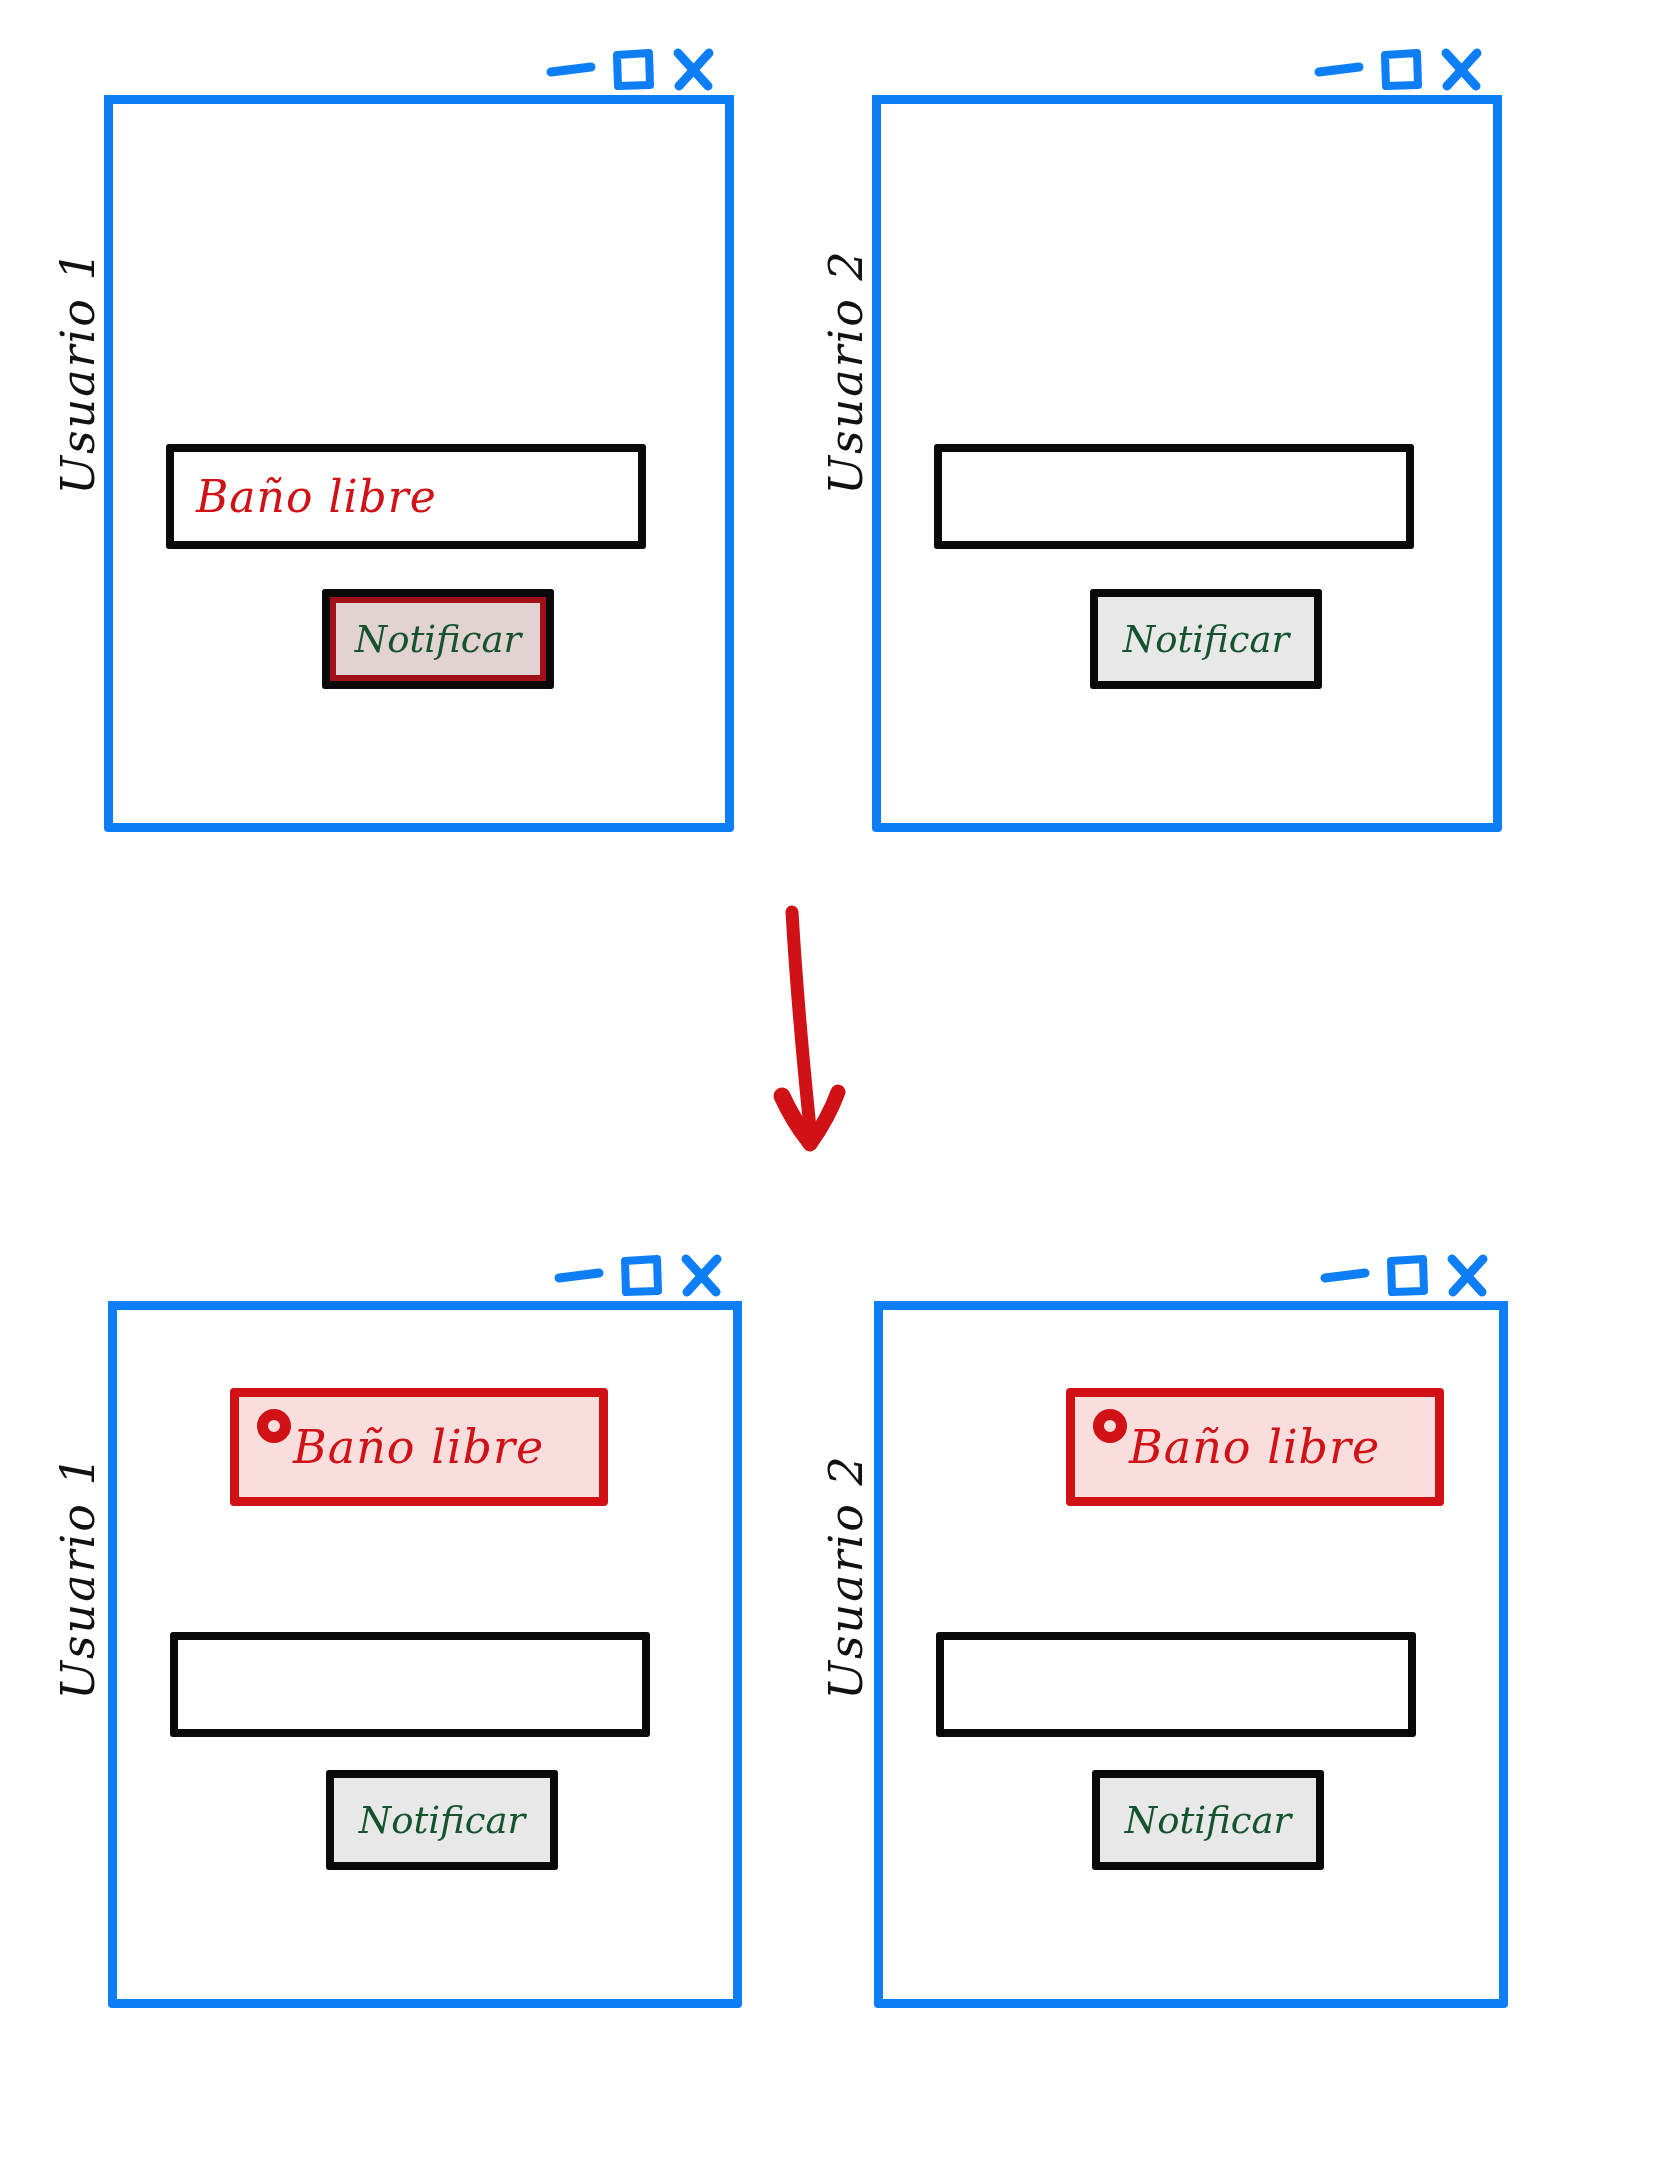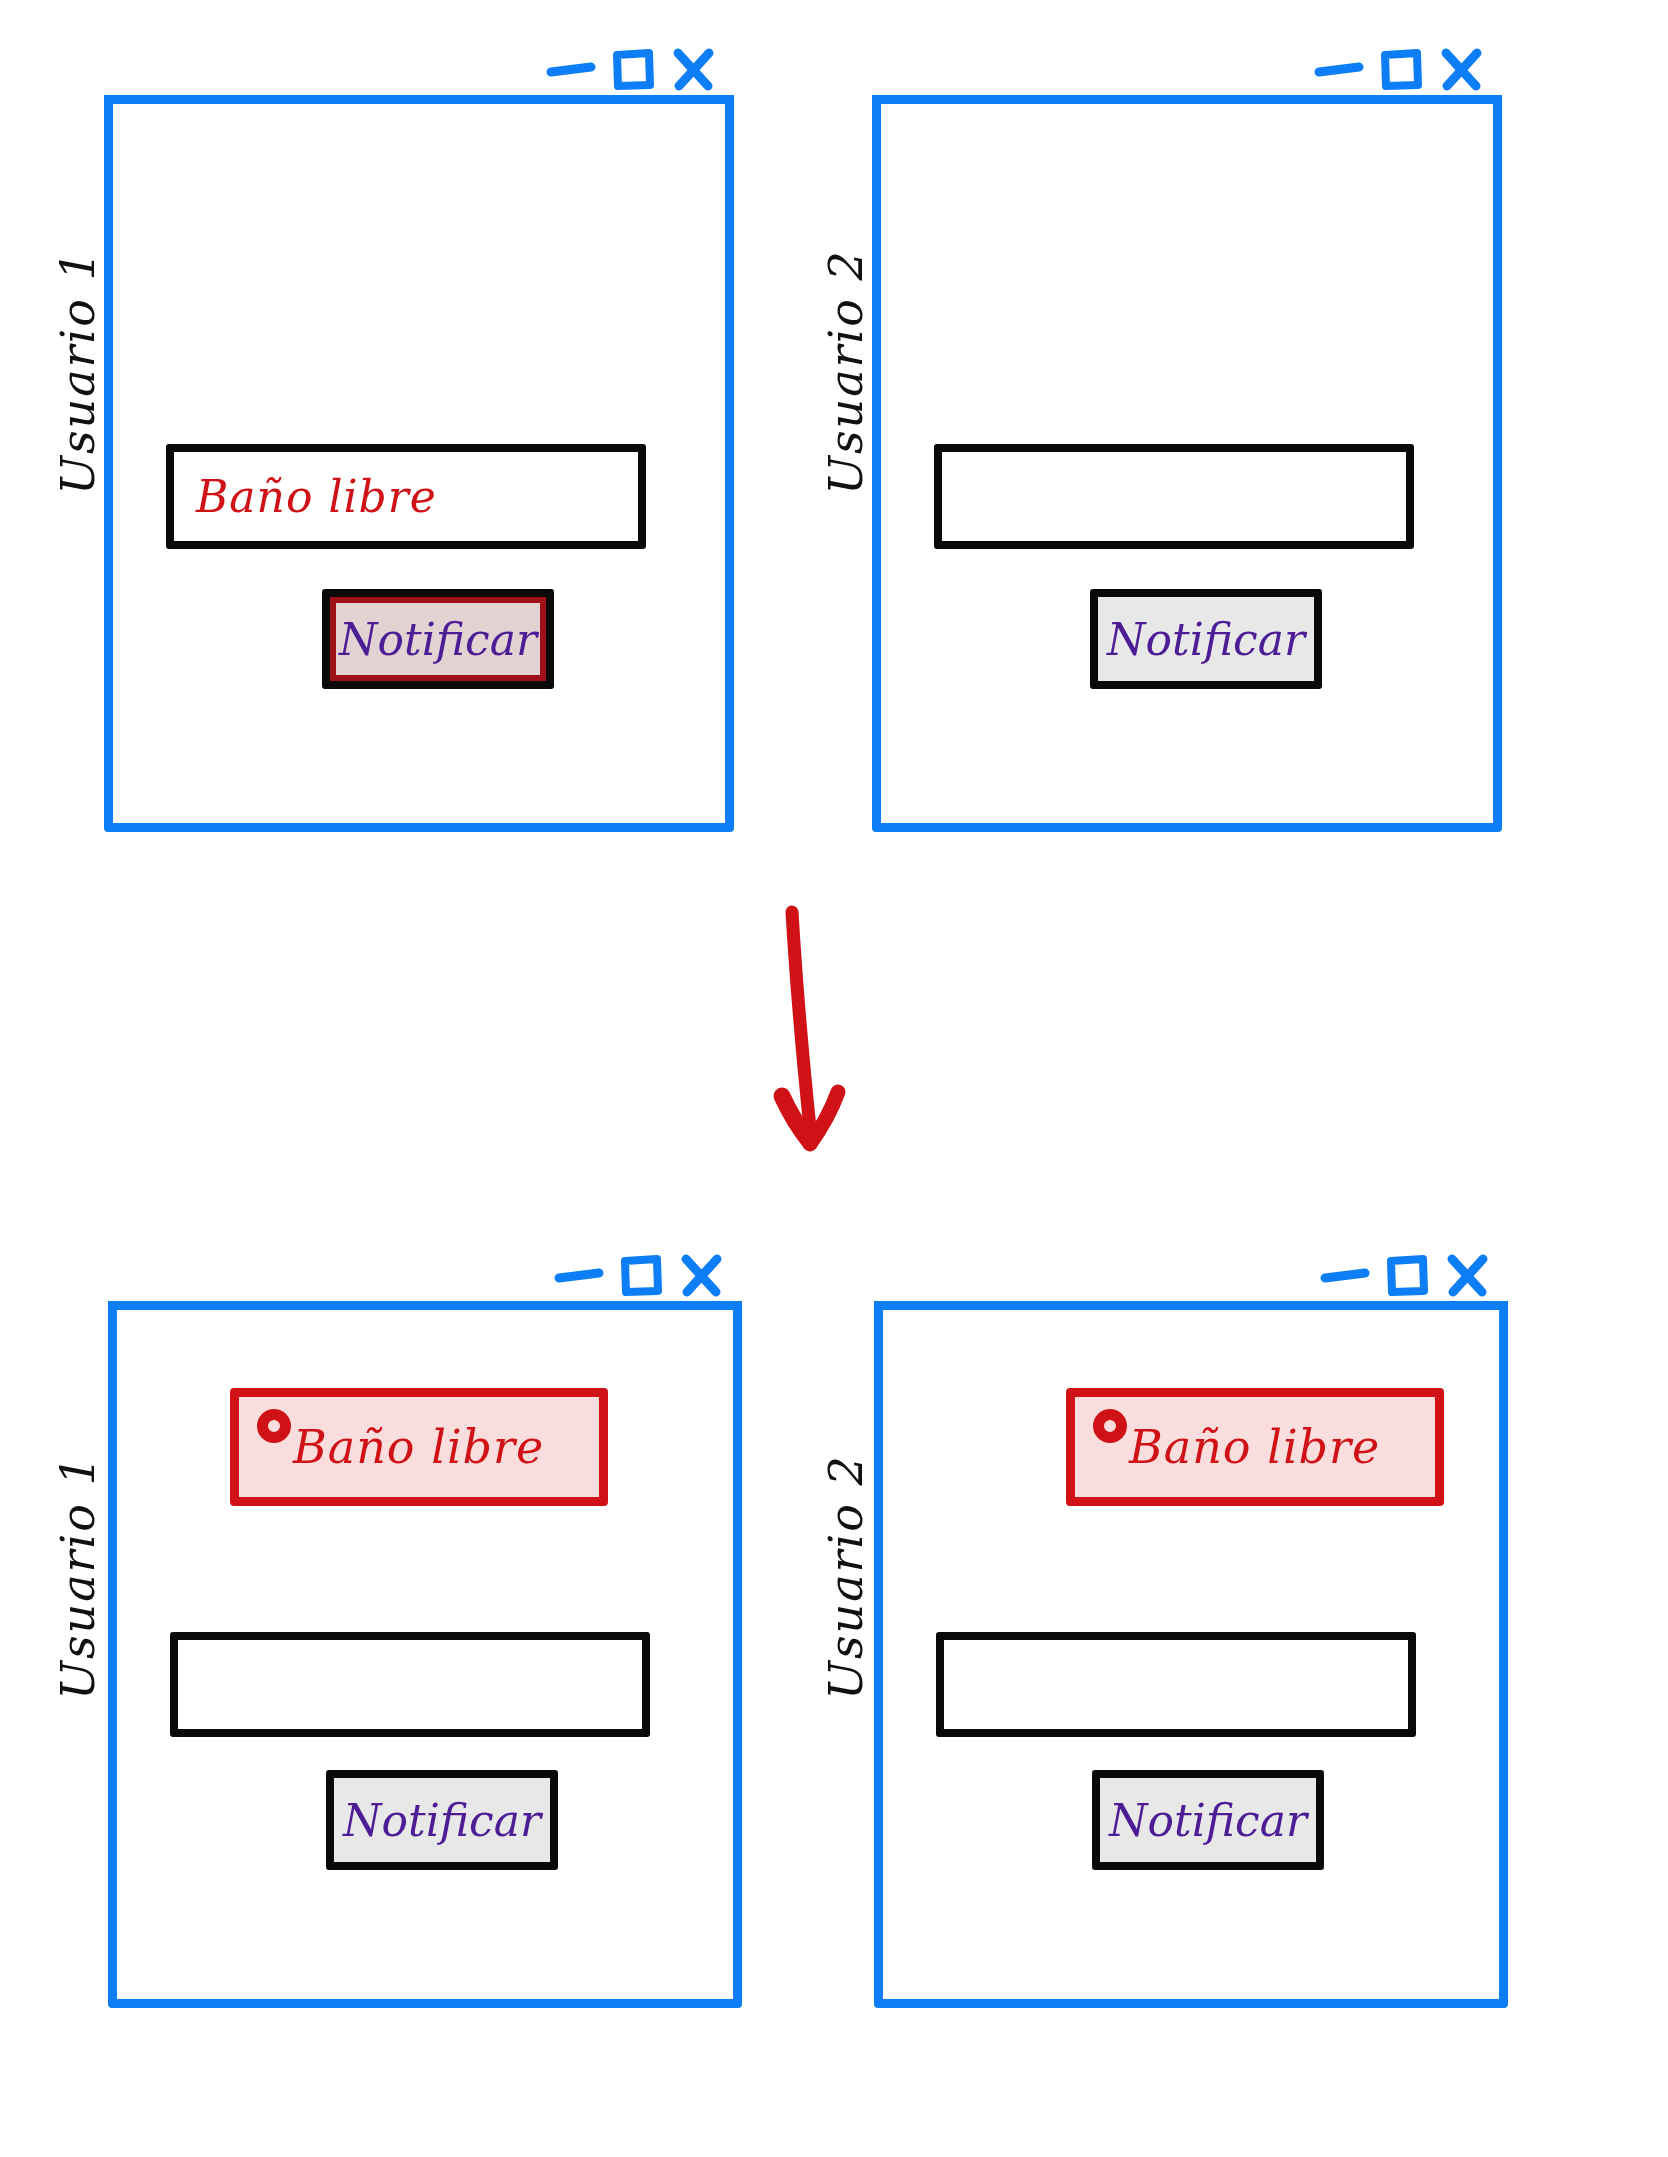--- a/index.html
+++ b/index.html
@@ -87,22 +87,22 @@
     position:absolute;
     box-sizing:border-box;
     border:8px solid #0a0a0a;
     border-radius:3px;
     background:#e8e8e8;
     display:flex;
     align-items:center;
     justify-content:center;
   }
   .btn .lbl{
-    font-size:44px;
-    color:#4c1d95;
+    font-size:37px;
+    color:#14532d;
     font-family:"DejaVu Serif", serif;
     font-style:italic;
   }
   .btn.active{
     background:#e2d2d2;
     box-shadow: inset 0 0 0 6px #a01018;
   }
 
   
   .toast{

